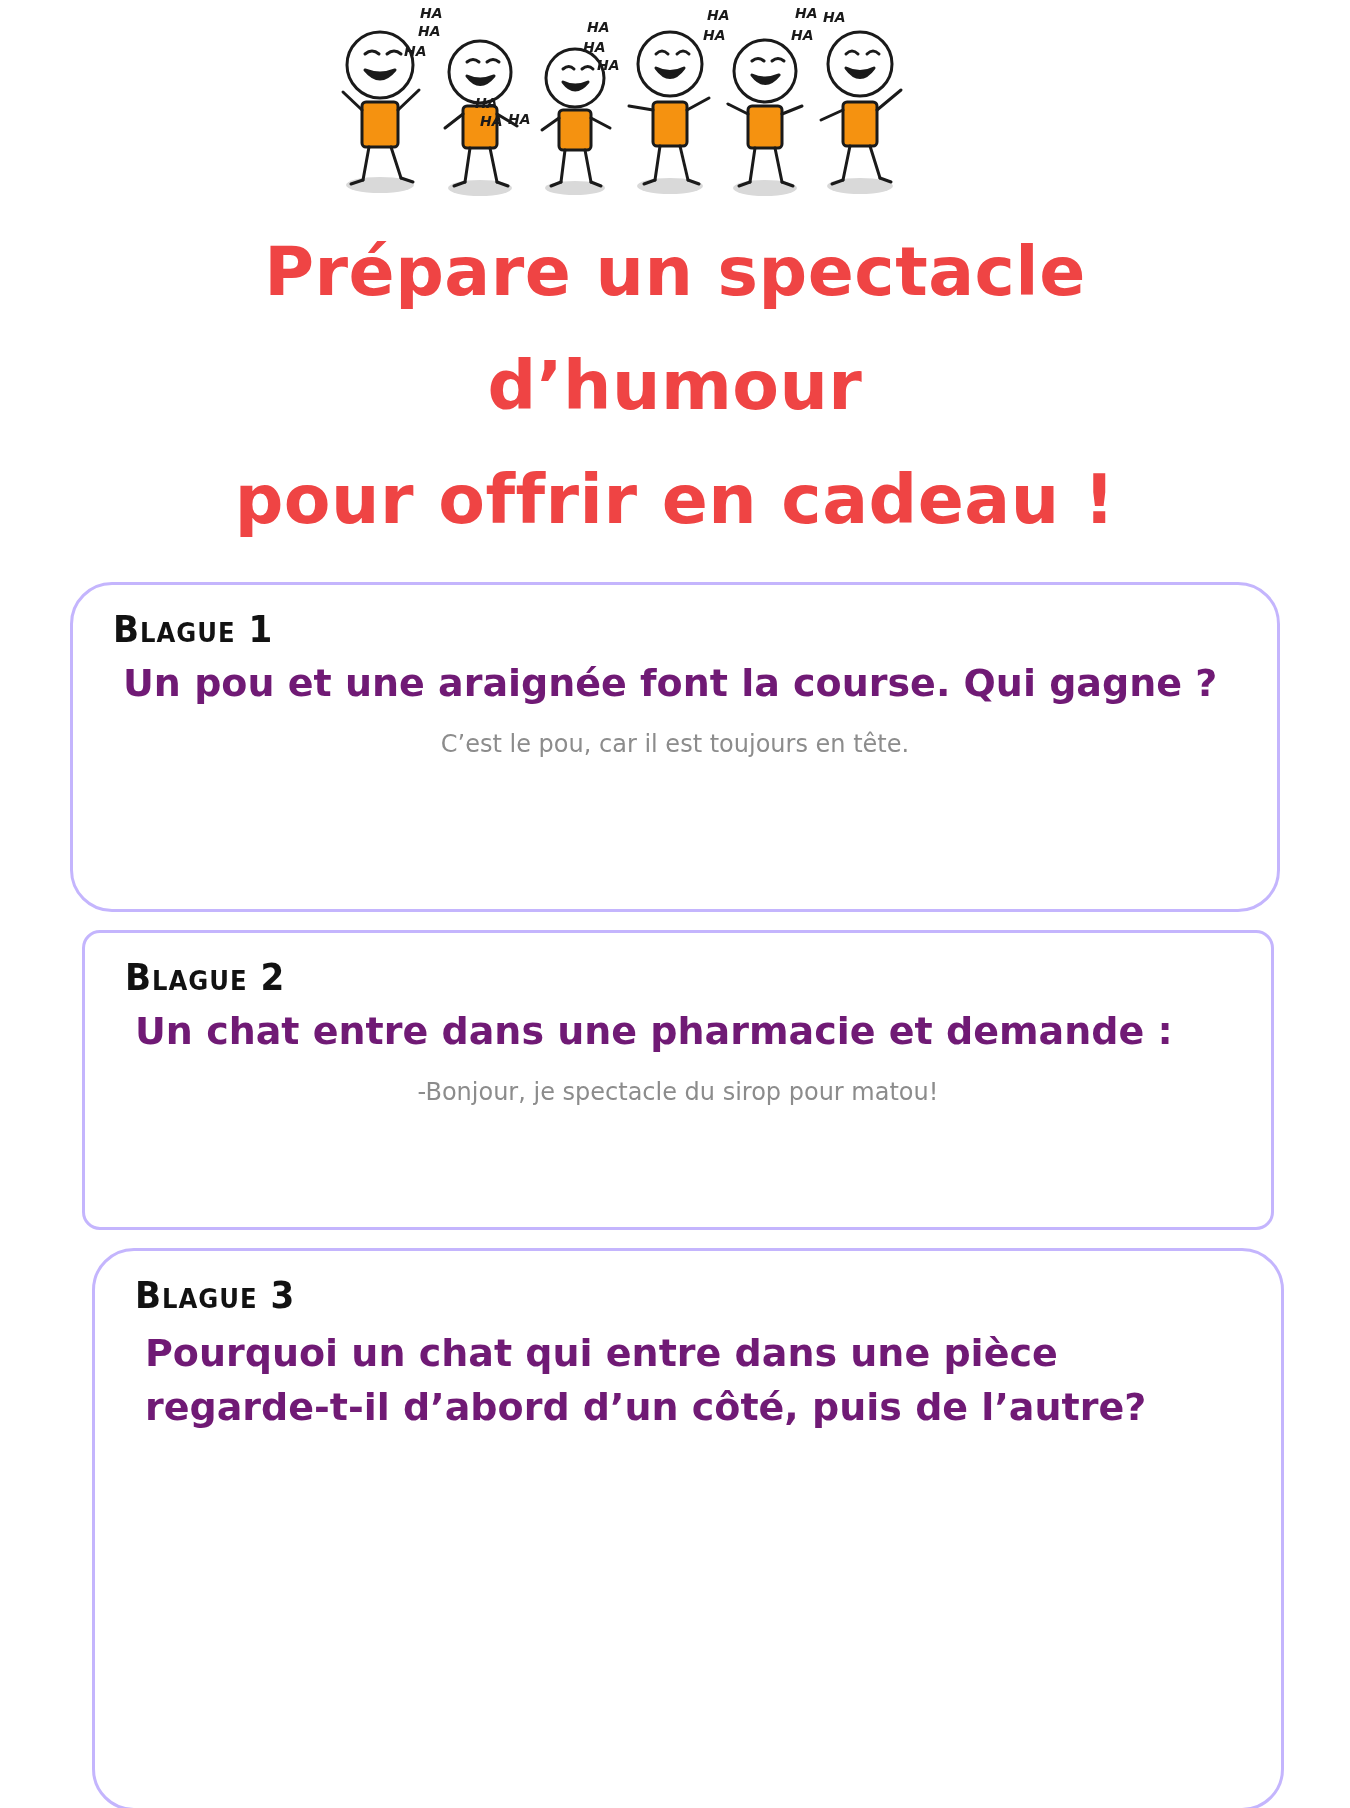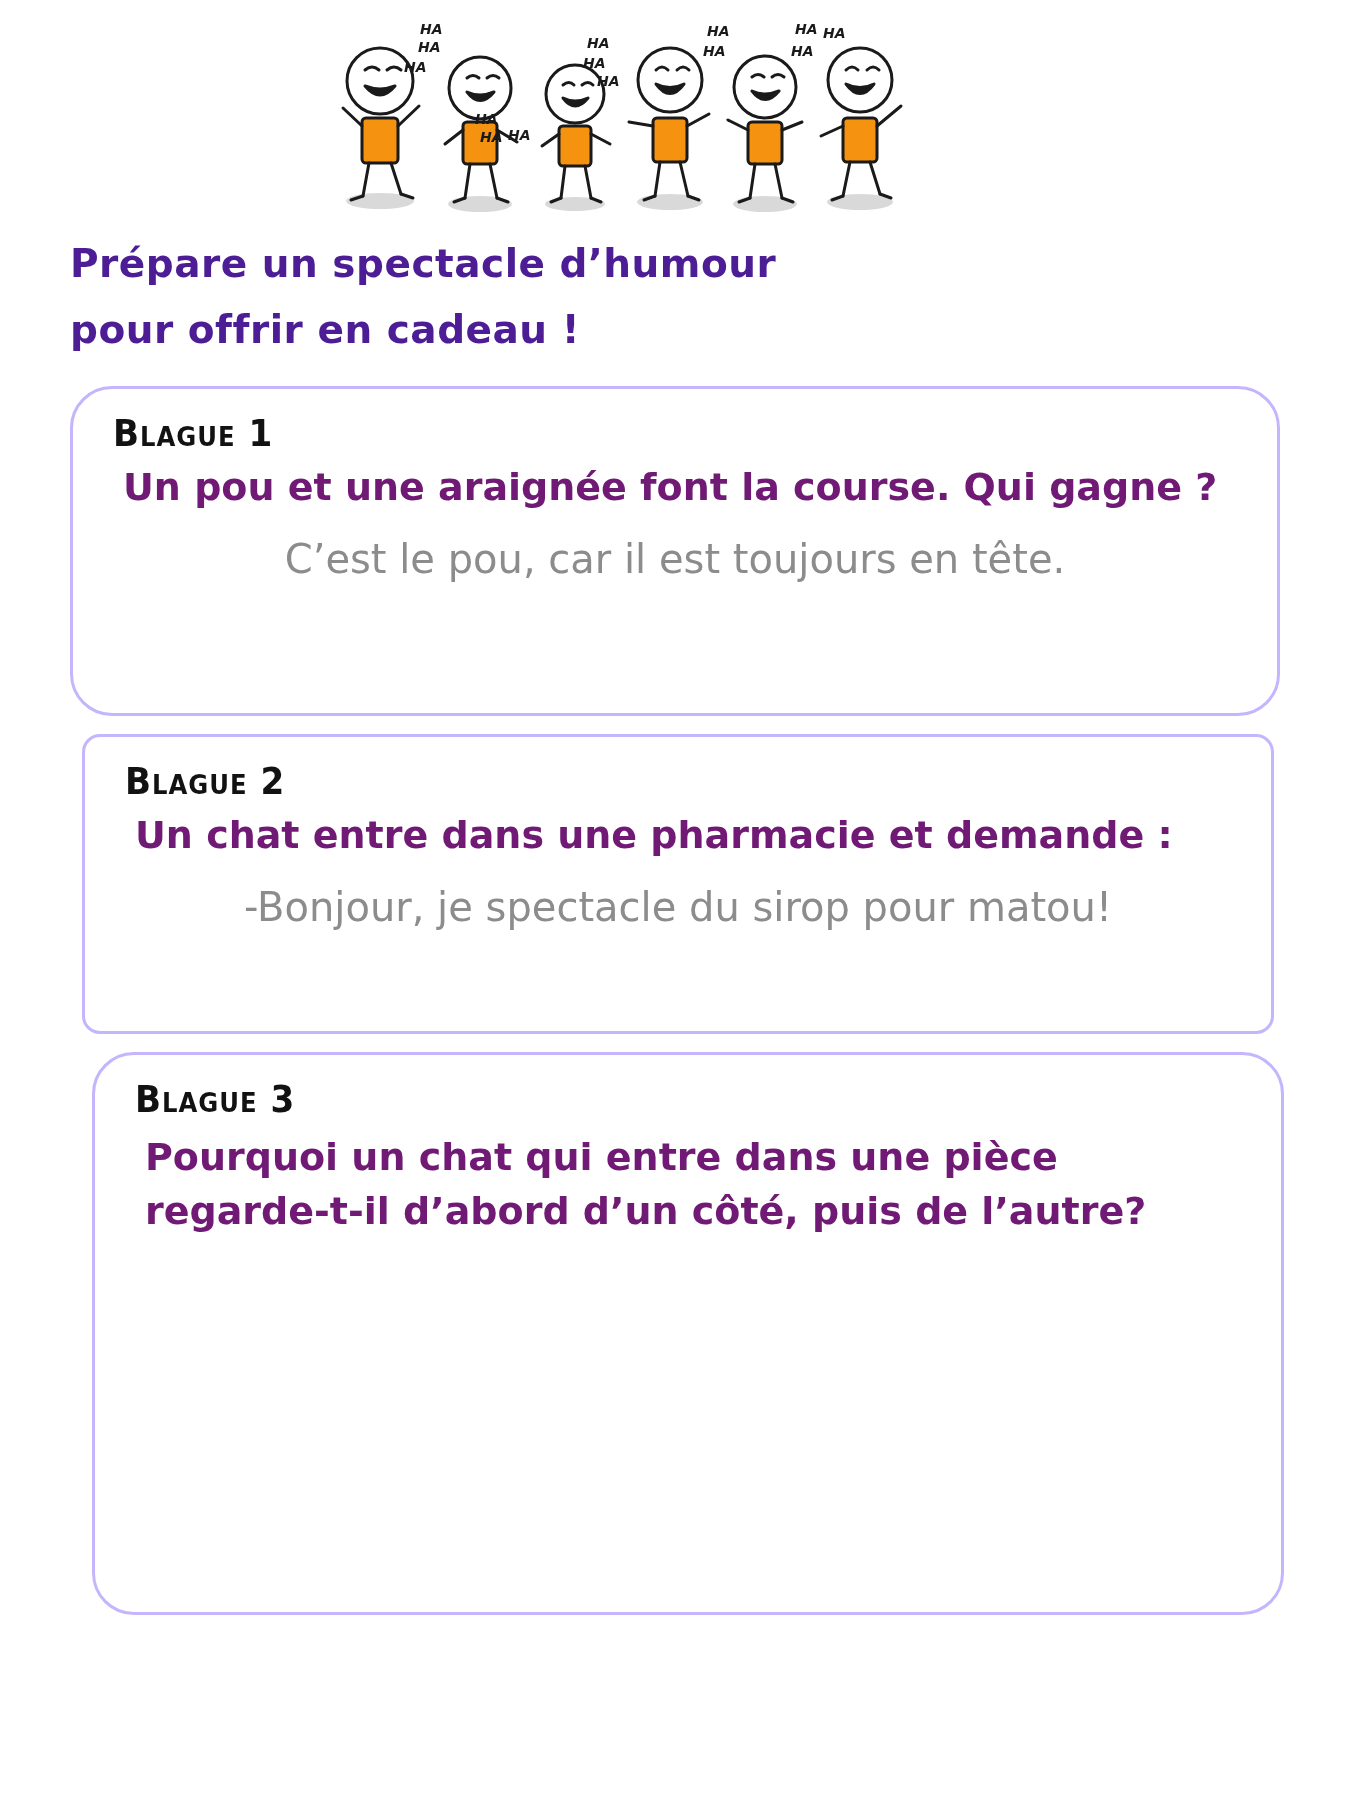--- a/index.html
+++ b/index.html
@@ -12,41 +12,42 @@
     height: 1808px;
     font-family: "DejaVu Sans", sans-serif;
     position: relative;
     overflow: hidden;
   }
   .page {
     width: 1350px;
     height: 1808px;
     position: relative;
     box-sizing: border-box;
-    padding: 16px 70px;
+    padding: 0 70px;
   }
 
   
   .illustration {
     width: 100%;
     height: 215px;
     position: relative;
   }
   .illustration svg {
     display: block;
     margin: 0 auto;
   }
 
   
   .title {
+    text-align: center;
     font-family: "DejaVu Sans", sans-serif;
     font-weight: bold;
-    font-size: 39px;
+    font-size: 68px;
     line-height: 1.68;
-    color: #4c1d95;
+    color: #ef4444;
     letter-spacing: 0.5px;
     margin: 0;
     padding: 0 0 6px 0;
   }
   .title-line { display: block; }
 
   
   .cards {
     margin-top: 18px;
   }
@@ -77,21 +78,21 @@
   .joke-q {
     text-align: left;
     font-size: 38px;
     line-height: 1.42;
     color: #701a75;
     font-weight: 700;
     padding: 0 10px;
   }
   .joke-a {
     text-align: center;
-    font-size: 40px;
+    font-size: 24px;
     line-height: 1.42;
     color: #8c8c8c;
     font-weight: 500;
     padding: 0 6px;
     margin-top: 16px;
   }
   .c1 .joke-q { margin-top: 6px; }
   .c2 .joke-q { margin-top: 4px; }
   .c3 .joke-q { margin-top: 10px; }
   .c3 .joke-a { margin-top: 26px; }

